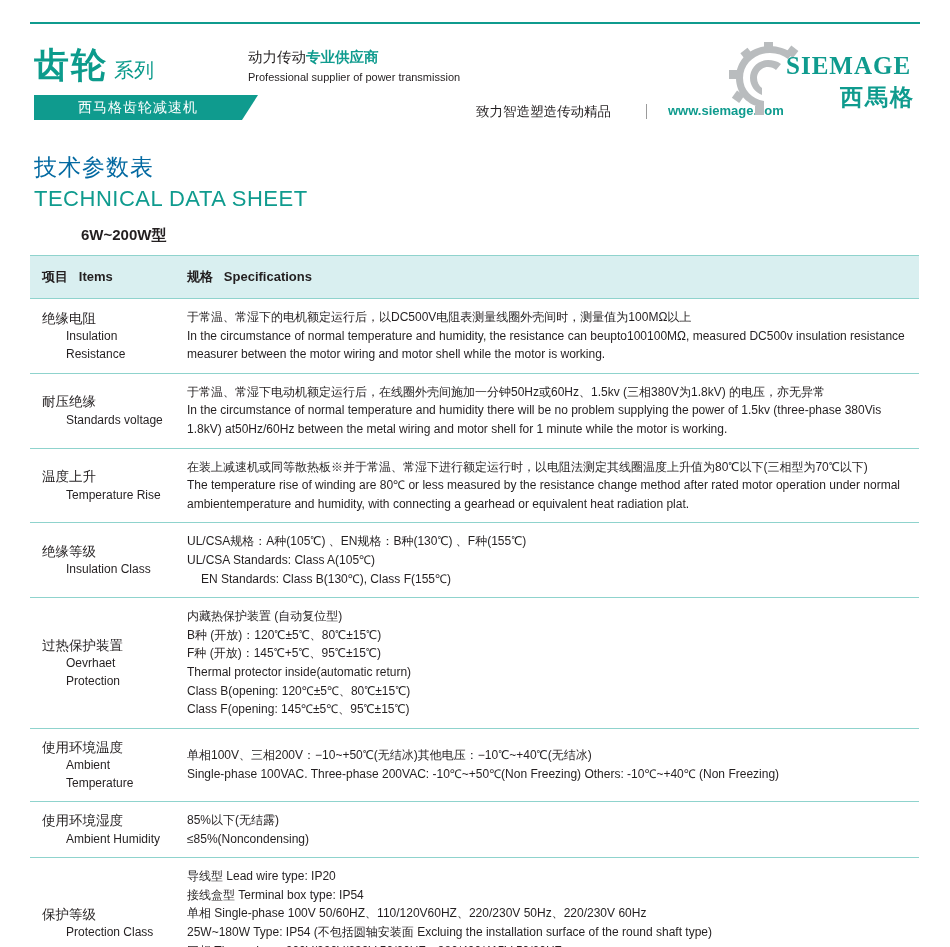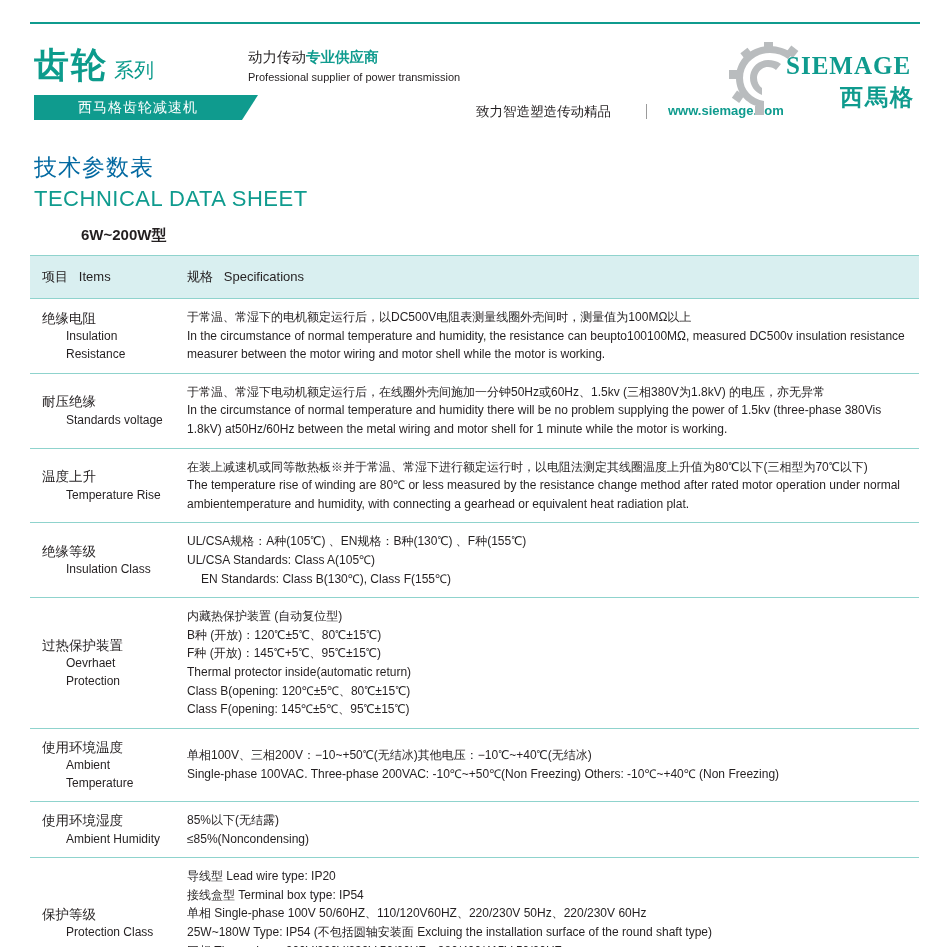--- a/index.html
+++ b/index.html
@@ -204,21 +204,21 @@
     border-bottom: 1px solid #8fd3cd;
     vertical-align: middle;
     text-align: left;
     padding: 9px 10px 9px 12px;
   }
   thead th {
     background: #d9eff0;
     height: 28px;
     padding-top: 7px;
     padding-bottom: 7px;
-    font-weight: normal;
+    font-weight: bold;
     font-size: 13px;
     color: #231f20;
   }
   col.c1 { width: 145px; }
   col.c2 { width: 744px; }
 
   td.item {
     font-size: 13px;
     line-height: 1.45;
   }

